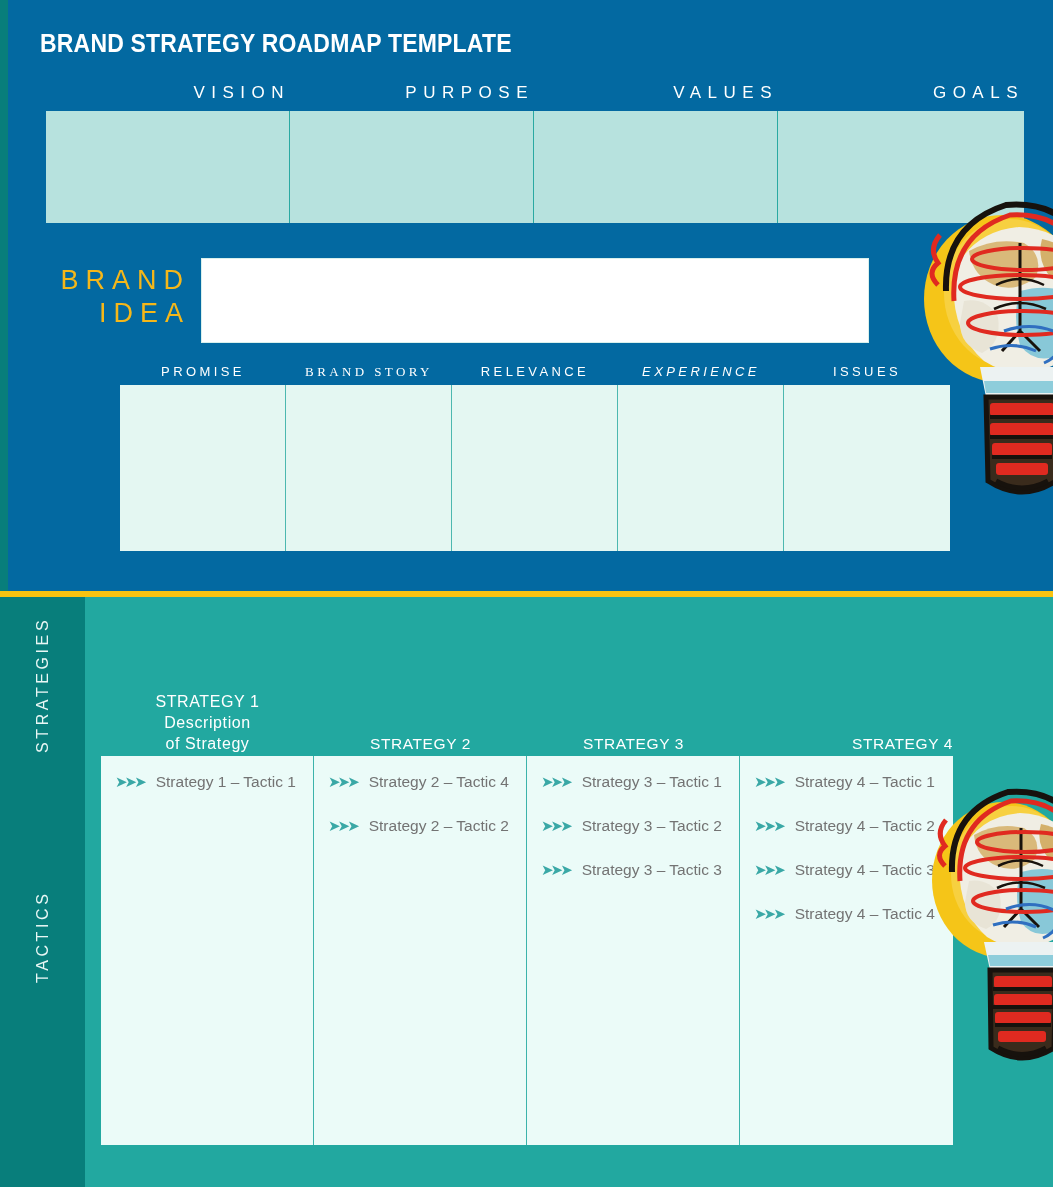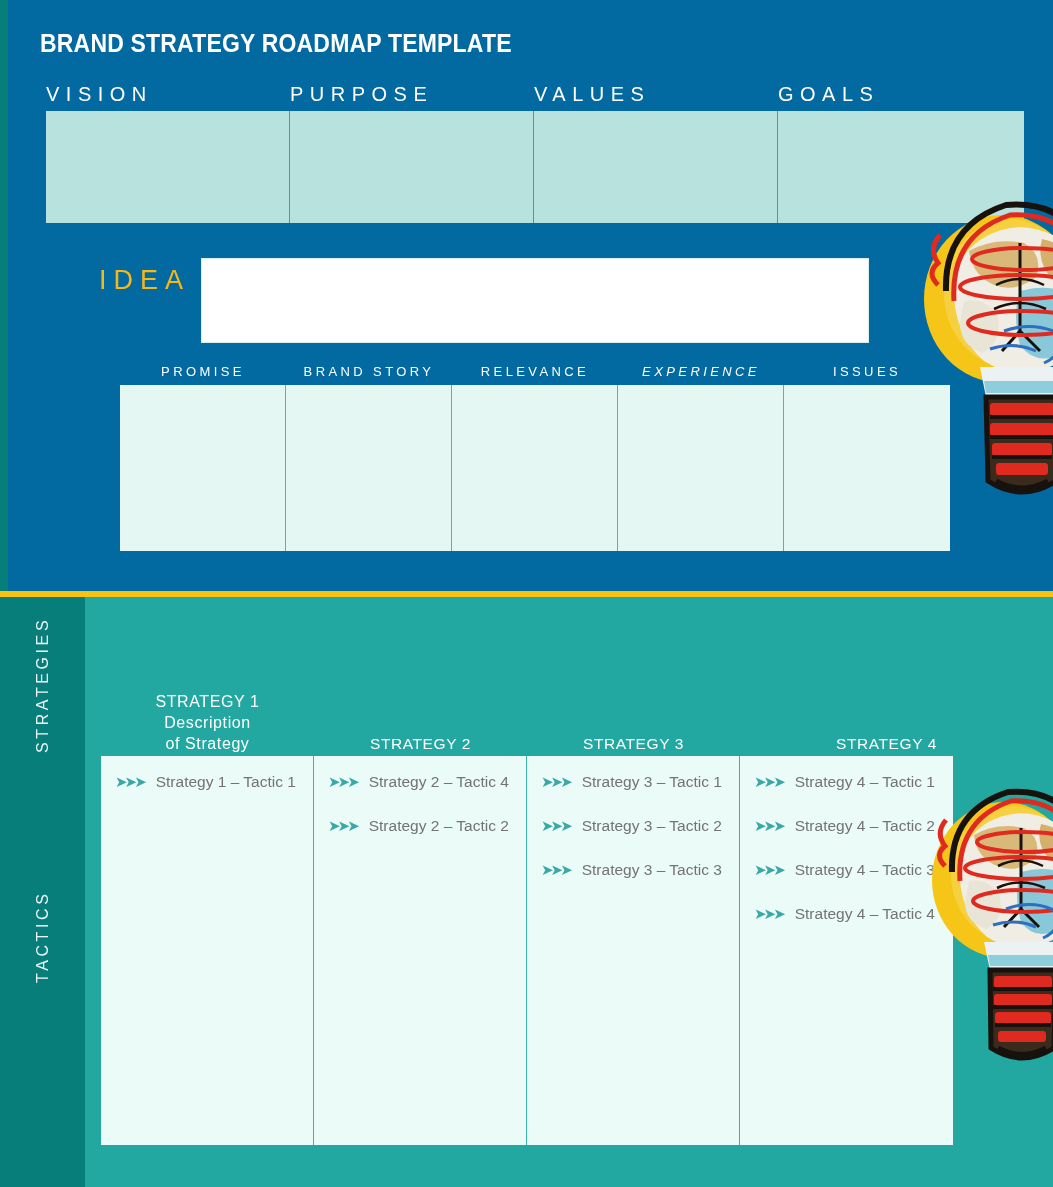--- a/index.html
+++ b/index.html
@@ -39,24 +39,24 @@
     font-family: "Liberation Sans", sans-serif;
     transform: scaleX(0.92);
     transform-origin: left center;
     white-space: nowrap;
   }
 
   
   .pillar-head {
     position: absolute;
     top: 83px;
-    font-size: 20px;
+    font-size: 17px;
     letter-spacing: 6.5px;
     color: #ffffff;
-    text-align: left;
+    text-align: right;
     white-space: nowrap;
   }
 
   .pillar-box {
     position: absolute;
     top: 111px;
     height: 112px;
     background: #b7e2de;
     border-right: 1px solid #2aa9a2;
     box-sizing: border-box;
@@ -229,26 +229,27 @@
     <div class="pillar-head" style="left:282px; width:244px;">PURPOSE</div>
     <div class="pillar-head" style="left:526px; width:244px;">VALUES</div>
     <div class="pillar-head" style="left:770px; width:246px;">GOALS</div>
 
     <div class="pillar-box" style="left:38px;  width:244px;"></div>
     <div class="pillar-box" style="left:282px; width:244px;"></div>
     <div class="pillar-box" style="left:526px; width:244px;"></div>
     <div class="pillar-box last" style="left:770px; width:246px;"></div>
 
     <div id="brand-idea-label">
+      <div>BRAND</div>
       <div>IDEA</div>
     </div>
     <div id="brand-idea-box"></div>
 
     <div class="sub-head" style="left:112px; width:166px;">PROMISE</div>
-    <div class="sub-head" style="left:278px; width:166px;">BRAND STORY</div>
+    <div class="sub-head" style="left:278px; width:166px;font-family:Liberation Serif, serif;">BRAND STORY</div>
     <div class="sub-head" style="left:444px; width:166px;">RELEVANCE</div>
     <div class="sub-head" style="left:610px; width:166px;font-style:italic;">EXPERIENCE</div>
     <div class="sub-head" style="left:776px; width:166px;">ISSUES</div>
 
     <div class="sub-box" style="left:112px; width:166px;"></div>
     <div class="sub-box" style="left:278px; width:166px;"></div>
     <div class="sub-box" style="left:444px; width:166px;"></div>
     <div class="sub-box" style="left:610px; width:166px;"></div>
     <div class="sub-box last" style="left:776px; width:166px;"></div>
 
@@ -307,21 +308,21 @@
       <span>TACTICS</span>
     </div>
 
     <div class="strategy-head" id="strategy-head-0" style="left:101px; width:213px;">
       <div>STRATEGY 1</div>
       <div>Description</div>
       <div>of Strategy</div>
     </div>
     <div class="strategy-head" style="left:314px; width:213px; top:136px;">STRATEGY 2</div>
     <div class="strategy-head" style="left:527px; width:213px; top:136px;">STRATEGY 3</div>
-    <div class="strategy-head" style="left:780px; width:213px; top:136px;">STRATEGY 4</div>
+    <div class="strategy-head" style="left:740px; width:213px; top:136px;text-align:right;">STRATEGY 4</div>
 
     <div class="tactic-box" style="left:101px; width:213px;">
       <div class="tactic-item">
         <span class="chev">➤➤➤</span>
         <span class="tactic-text">Strategy 1 – Tactic 1</span>
       </div>
     </div>
 
     <div class="tactic-box" style="left:314px; width:213px;">
       <div class="tactic-item">

